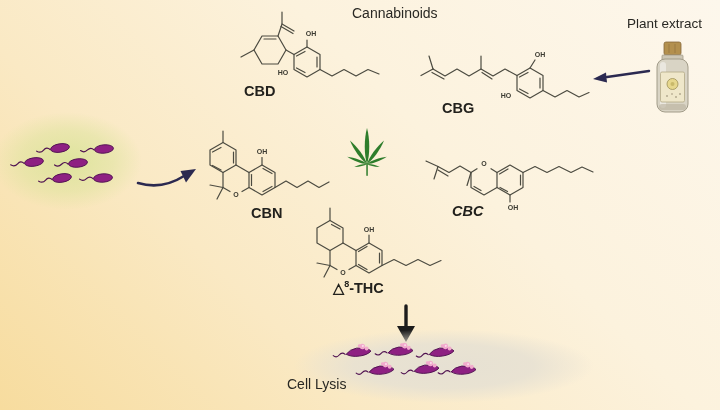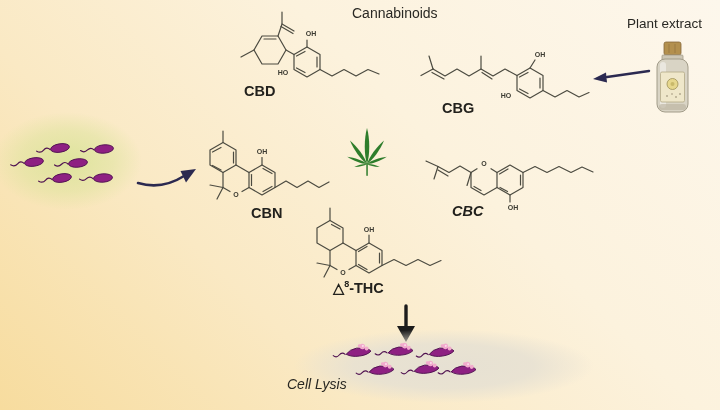--- a/index.html
+++ b/index.html
@@ -12,21 +12,21 @@
   .t-title{left:352px;top:6px;font-size:14px;}
   .t-plant{left:627px;top:17px;font-size:13.5px;}
   .t-micro{left:13px;top:95px;font-size:14.5px;}
   .molname{font-weight:700;font-size:14.5px;color:#22211d;}
   .t-cbd{left:244px;top:84px;}
   .t-cbg{left:442px;top:101px;text-align:center;}
   .t-cbn{left:210px;top:206px;margin-left:41px;}
   .t-cbc{left:452px;top:204px;font-style:italic;}
   .t-thc{left:333px;top:280px;}
   .t-thc sup{font-size:9px;font-weight:700;}
-  .t-lysis{left:287px;top:377px;font-size:14px;font-style:italic;}
+  .t-lysis{left:287px;top:377px;font-size:14px;}
   svg{position:absolute;overflow:visible;}
   .mol polyline,.mol polygon,.mol line,.mol path{stroke:#4c4b41;stroke-width:1.2;fill:none;stroke-linecap:round;stroke-linejoin:round;}
   .mol text{font:700 7px "Liberation Sans",sans-serif;fill:#3b3a31;}
   .blob{position:absolute;left:-8px;top:112px;width:150px;height:98px;border-radius:50%;
     background:radial-gradient(closest-side,rgba(216,227,150,0.85),rgba(216,227,150,0.45) 62%,rgba(216,227,150,0) 100%);}
   .dish{position:absolute;left:294px;top:329px;width:300px;height:74px;border-radius:50%;
     background:radial-gradient(closest-side,rgba(229,224,211,0.95),rgba(229,224,211,0.8) 60%,rgba(229,224,211,0.3) 86%,rgba(229,224,211,0) 100%);}
 </style>
 </head>
 <body>

